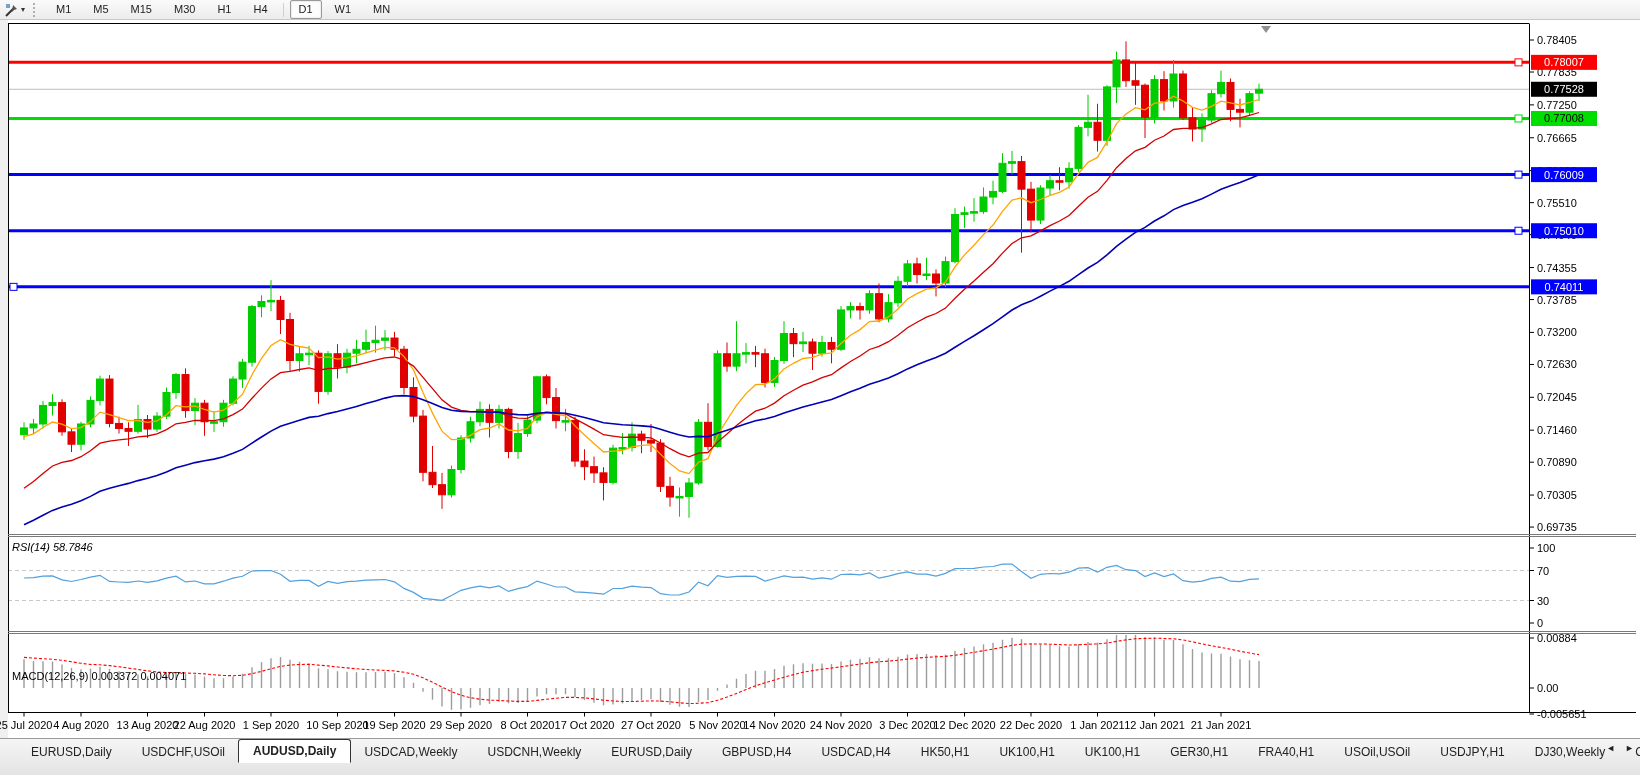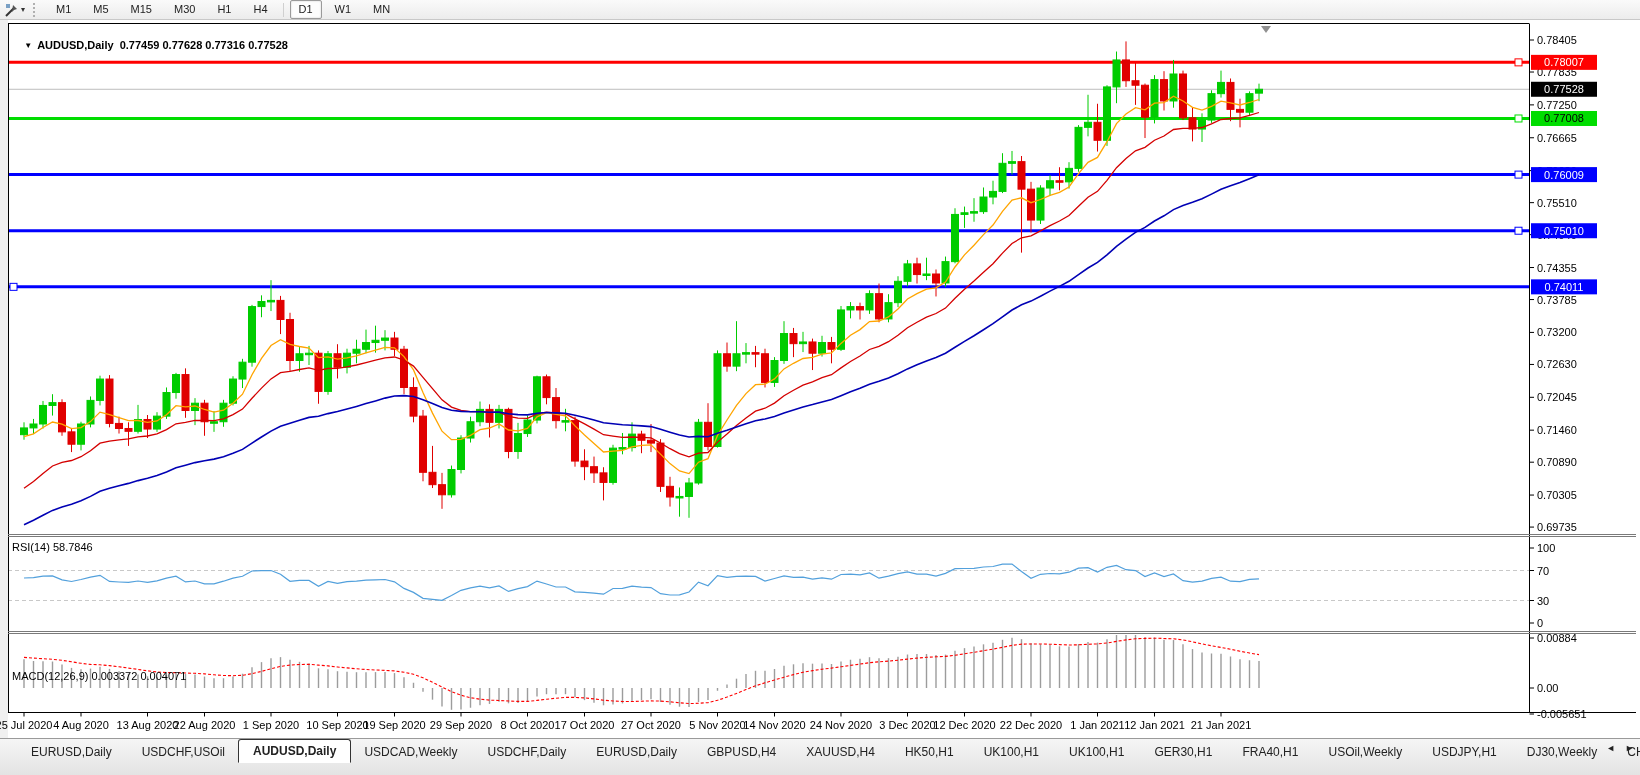--- a/index.html
+++ b/index.html
@@ -22,21 +22,21 @@
   }
   .tfbtn.sel{ background:#fdfdfd; border:1px solid #9a9a9a; box-shadow:inset 0 0 2px #cfcfcf;padding-left:8px; }
   .tfsep{ width:1px; height:14px; background:#d0d0d0; margin:0 4px; }
 
   
   .chart-wrap{ position:absolute; left:0; top:20px; width:1640px; height:718px; }
   #chart-svg{ position:absolute; left:0; top:0; }
   .overlay-label{ position:absolute; font-size:11px; color:#000; white-space:pre; }
   .title-label{ left:12px; top:7px; font-weight:bold; }
   .title-label .tri{ font-size:8px; vertical-align:1px; margin-right:5px; }
-  .rsi-label{ left:12px; top:521px; }
+  .rsi-label{ left:12px; top:521px;font-style:italic; }
   .macd-label{ left:12px; top:618px;margin-top:32px; }
 
   
   .tabbar{
     position:absolute; left:0; top:738px; width:1640px; height:37px;
     background:linear-gradient(#f5f5f5,#e3e3e3);
     border-top:1px solid #9a9a9a;
   }
   .tabs{ display:flex; align-items:flex-end; height:24px; padding-left:18px; }
   .tab{
@@ -607,54 +607,51 @@
         <line x1="1031" y1="692" x2="1031" y2="696.5" stroke="#000"></line>
         <text x="1031" y="709" text-anchor="middle" fill="#000" font-size="11" font-family="Liberation Sans, sans-serif" font-weight="normal">22 Dec 2020</text>
         <line x1="1097.5" y1="692" x2="1097.5" y2="696.5" stroke="#000"></line>
         <text x="1097.5" y="709" text-anchor="middle" fill="#000" font-size="11" font-family="Liberation Sans, sans-serif" font-weight="normal">1 Jan 2021</text>
         <line x1="1154.5" y1="692" x2="1154.5" y2="696.5" stroke="#000"></line>
         <text x="1154.5" y="709" text-anchor="middle" fill="#000" font-size="11" font-family="Liberation Sans, sans-serif" font-weight="normal">12 Jan 2021</text>
         <line x1="1221" y1="692" x2="1221" y2="696.5" stroke="#000"></line>
         <text x="1221" y="709" text-anchor="middle" fill="#000" font-size="11" font-family="Liberation Sans, sans-serif" font-weight="normal">21 Jan 2021</text>
       </g>
     </svg>
-  <div class="overlay-label title-label">
-    <span class="tri">▼</span><span>AUDUSD,Daily</span>&nbsp;&nbsp;<span>0.77459 0.77628 0.77316 0.77528</span>
-  </div>
   <div class="overlay-label rsi-label">RSI(14) 58.7846</div>
   <div class="overlay-label macd-label">MACD(12,26,9) 0.003372 0.004071</div>
 </div>
 
 <div class="tabbar">
   <div class="tabs" id="tabs">
       <div class="tab">EURUSD,Daily</div>
       <span class="tabsep"></span>
       <div class="tab">USDCHF,USOil</div>
       <div class="tab active">AUDUSD,Daily</div>
       <div class="tab">USDCAD,Weekly</div>
       <span class="tabsep"></span>
-      <div class="tab">USDCHF,Daily</div>
+      <div class="tab">USDCNH,Weekly</div>
       <span class="tabsep"></span>
       <div class="tab">EURUSD,Daily</div>
       <span class="tabsep"></span>
       <div class="tab">GBPUSD,H4</div>
       <span class="tabsep"></span>
-      <div class="tab">XAUUSD,H4</div>
+      <div class="tab">USDCAD,H4</div>
       <span class="tabsep"></span>
       <div class="tab">HK50,H1</div>
       <span class="tabsep"></span>
       <div class="tab">UK100,H1</div>
       <span class="tabsep"></span>
       <div class="tab">UK100,H1</div>
       <span class="tabsep"></span>
       <div class="tab">GER30,H1</div>
       <span class="tabsep"></span>
       <div class="tab">FRA40,H1</div>
       <span class="tabsep"></span>
-      <div class="tab">USOil,Weekly</div>
+      <div class="tab">USOil,USOil</div>
       <span class="tabsep"></span>
       <div class="tab">USDJPY,H1</div>
       <span class="tabsep"></span>
       <div class="tab">DJ30,Weekly</div>
       <span class="tabsep"></span>
       <div class="tab">CHINA300,H1</div>
       <span class="tabsep"></span>
     </div>
   <div class="tab-arrows">
     <span class="tab-arrow">◄</span>

